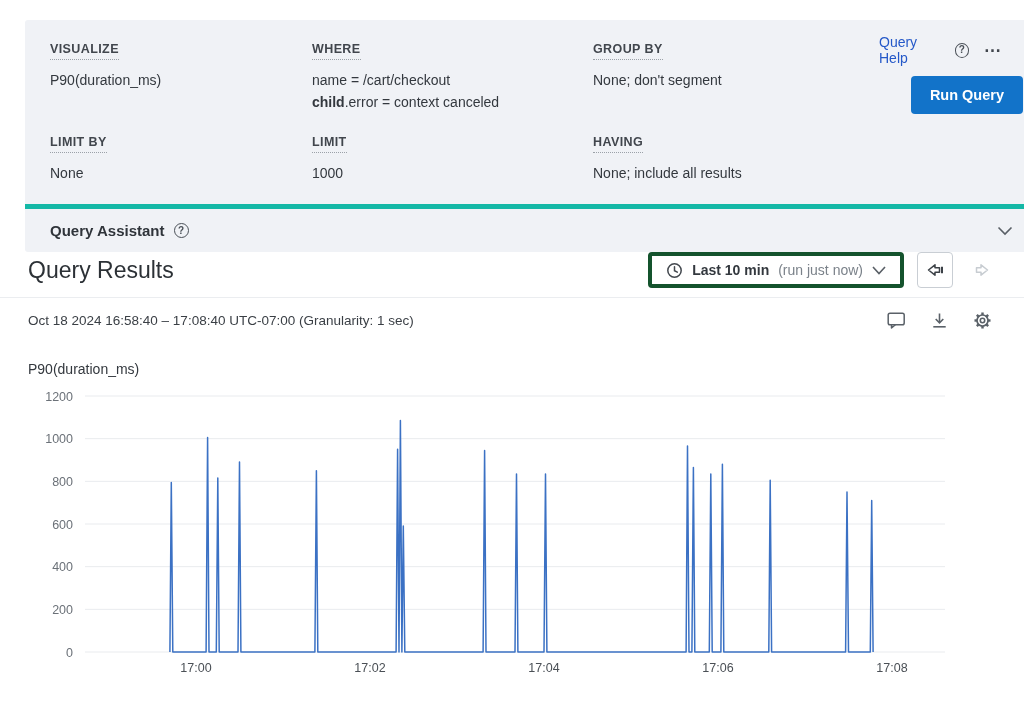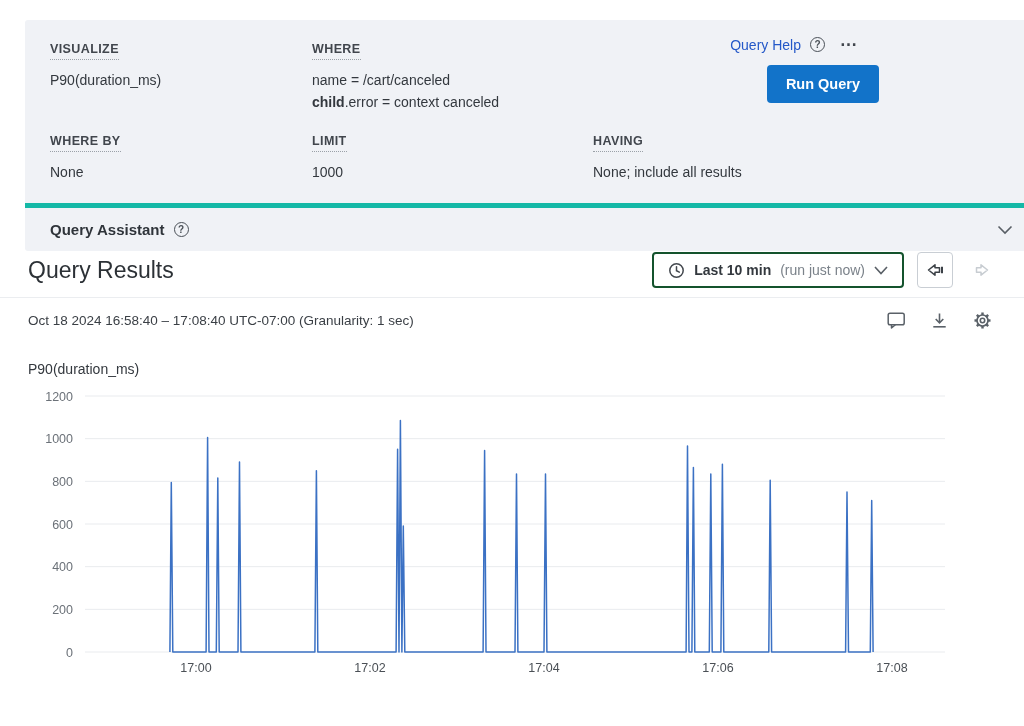--- a/index.html
+++ b/index.html
@@ -32,21 +32,21 @@
     display:flex; align-items:center; justify-content:space-between; cursor:pointer; }
   .assistant-left { display:flex; align-items:center; gap:9px; }
   .assistant-title { font-size:15px; font-weight:700; color:#2f343a; }
 
   
   .content { padding:0 28px; }
   .results-header { display:flex; align-items:center; justify-content:space-between; margin-top:18px; }
   .results-title { font-size:23px; font-weight:400; color:#2c3136; }
   .results-controls { display:flex; align-items:center; gap:13px; }
   .time-dropdown { display:flex; align-items:center; gap:9px; height:36px;
-    border:2px solid #14532d; border-radius:4px; padding:0 14px; background:#fff;
+    border:4px solid #14532d; border-radius:4px; padding:0 14px; background:#fff;
     cursor:pointer; min-width:246px; }
   .time-primary { font-size:14px; font-weight:700; color:#33383e; }
   .time-secondary { font-size:14px; color:#7b828a; }
   .time-chevron { margin-left:auto; }
   .nav-btn { width:36px; height:36px; border:1px solid #c9ced4; border-radius:4px;
     background:#fff; display:flex; align-items:center; justify-content:center; cursor:pointer; }
   .fwd-wrap { width:30px; display:flex; align-items:center; justify-content:center; }
 
   .full-divider { height:1px; background:#ebedf0; margin:9px -28px 0 -28px; }
 
@@ -63,36 +63,40 @@
 <body>
 
 <div class="qb-panel">
   <div class="qb-grid qb-row1">
     <div>
       <span class="clause-label">VISUALIZE</span>
       <div class="clause-value">P90(duration_ms)</div>
     </div>
     <div>
       <span class="clause-label">WHERE</span>
-      <div class="clause-value">name = /cart/canceled</div>
+      <div class="clause-value">name = /cart/checkout</div>
       <div class="clause-value"><span class="clause-bold">child</span><span>.error = context canceled</span></div>
+    </div>
+    <div>
+      <span class="clause-label">GROUP BY</span>
+      <div class="clause-value">None; don't segment</div>
     </div>
     <div class="top-right">
       <div class="help-row">
         <span class="query-help-link">Query Help</span>
         <span class="qmark">?</span>
         <span class="more-dots">⋯</span>
       </div>
       <button class="run-btn">Run Query</button>
     </div>
   </div>
 
   <div class="qb-grid qb-row2">
     <div>
-      <span class="clause-label">WHERE BY</span>
+      <span class="clause-label">LIMIT BY</span>
       <div class="clause-value">None</div>
     </div>
     <div>
       <span class="clause-label">LIMIT</span>
       <div class="clause-value">1000</div>
     </div>
     <div>
       <span class="clause-label">HAVING</span>
       <div class="clause-value">None; include all results</div>
     </div>

